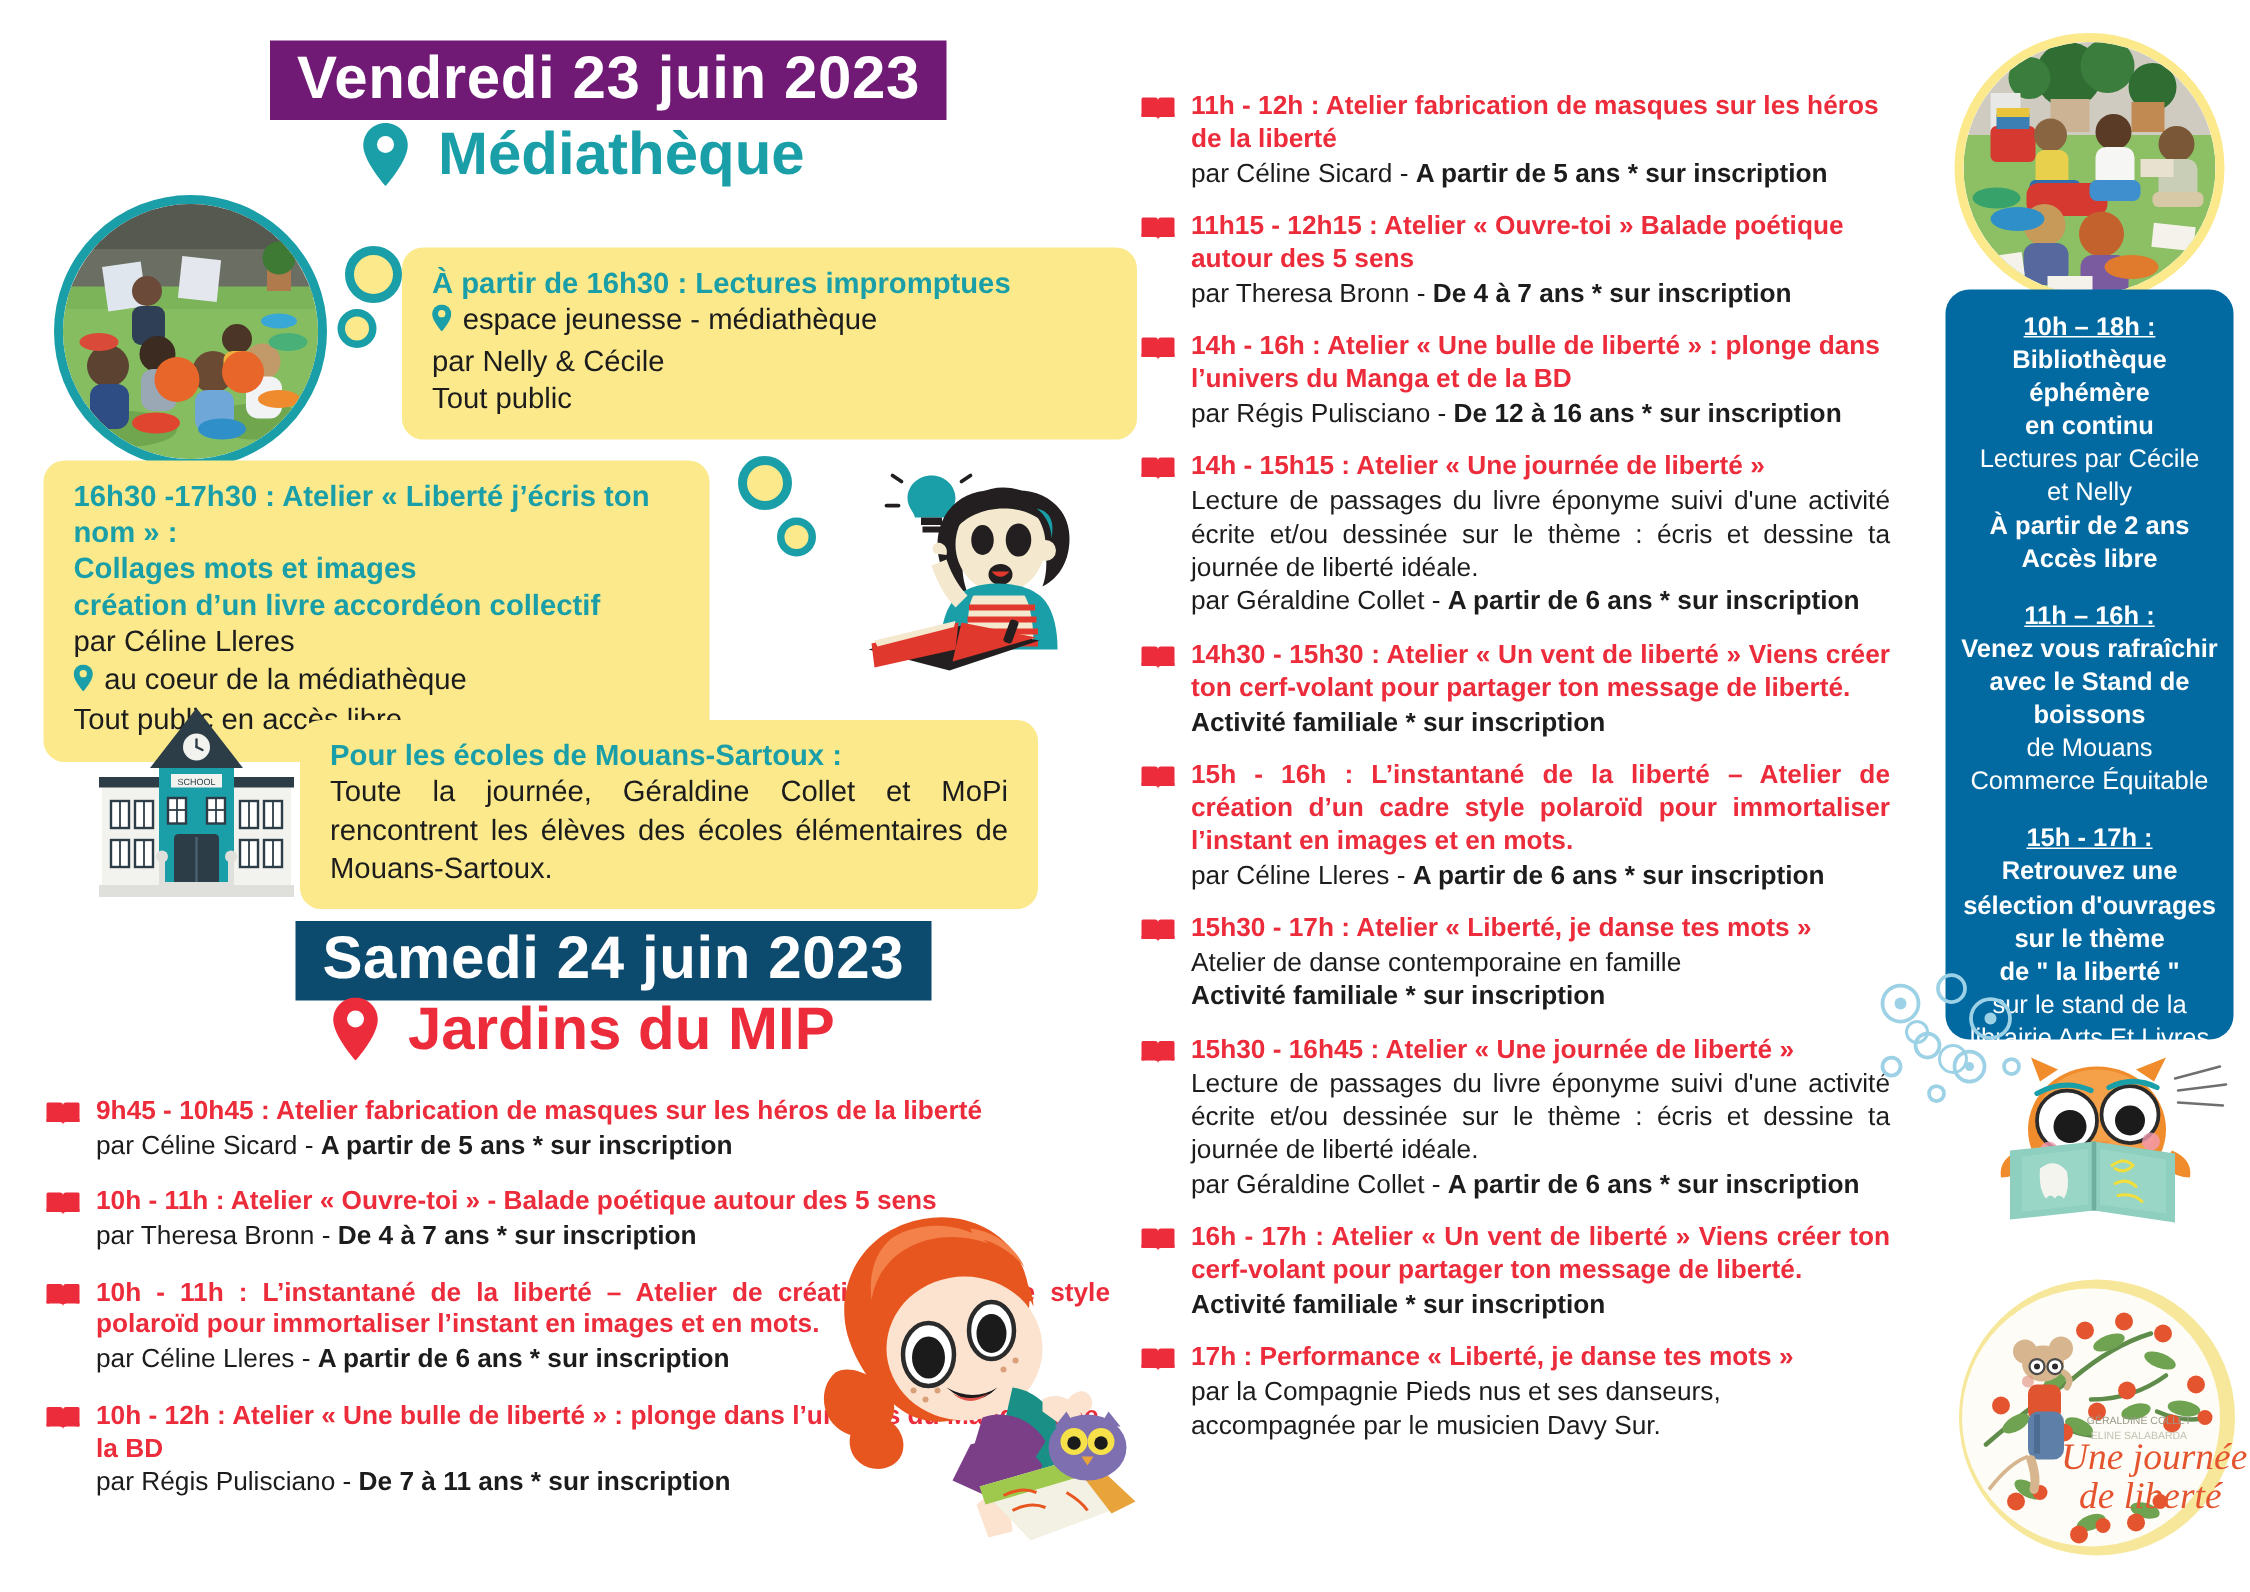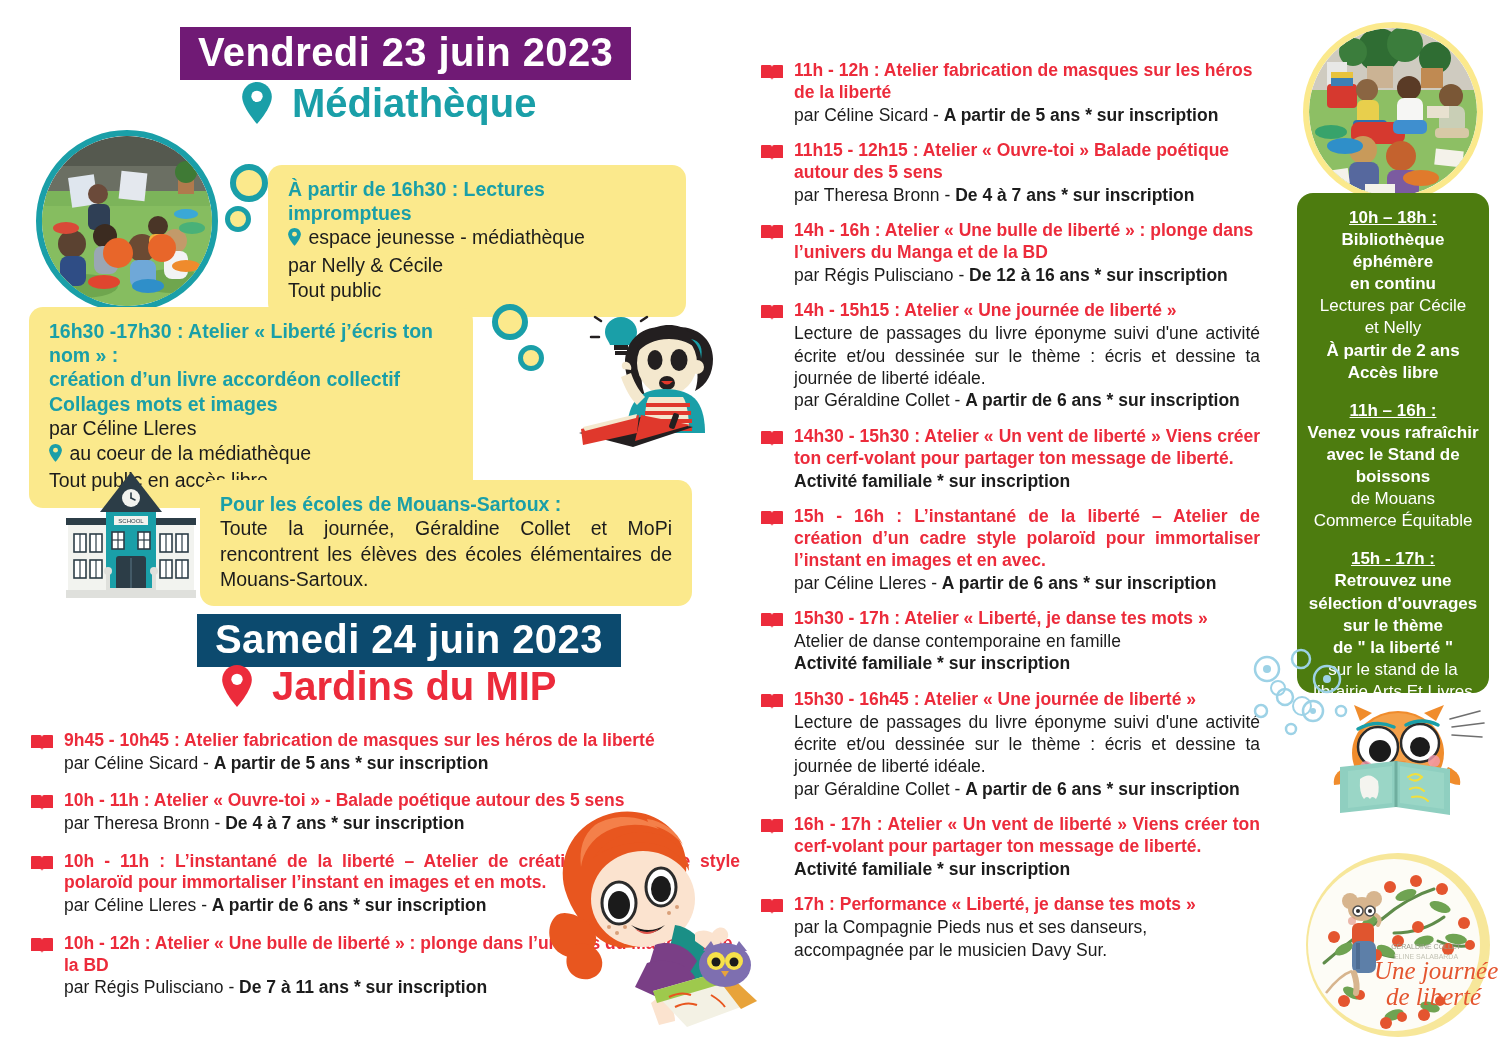--- a/index.html
+++ b/index.html
@@ -60,21 +60,21 @@
   .ev .sub { color: #1c1c1c; font-size: 17.5px; line-height: 1.28; }
   .ev .sub.just { text-align: justify; }
   .ev .sub b { font-weight: bold; }
   .ev .famil { font-weight: bold; font-size: 17.5px; color:#1c1c1c; line-height:1.28; }
 
   .col-left-ev .head, .col-left-ev .sub { font-size: 17.5px; }
 
   
   #redpanel {
     position: absolute;
-    background: #4d7c0f;
+    background: #0369a1;
     border-radius: 16px;
     color: #fff;
     text-align: center;
     padding: 14px 10px 16px 10px;
   }
   #redpanel .hdr { font-weight: bold; font-size: 17px; text-decoration: underline; line-height:1.3; }
   #redpanel .bold { font-weight: bold; font-size: 17px; line-height: 1.3; }
   #redpanel .norm { font-weight: normal; font-size: 17px; line-height: 1.3; }
   #redpanel .gap { height: 16px; }
 
@@ -149,38 +149,38 @@
 
         <rect x="136" y="42" width="16" height="16" fill="#b07a4d"></rect>
           <circle cx="144" cy="36" r="11" fill="#3f7a35"></circle>
       </g>
     </svg>
   </div>
 
   <div class="ring" style="left:230px; top:164px; width:38px; height:38px; border:6px solid #1a9fa8; background:#fbe98c;"></div>
   <div class="ring" style="left:225px; top:206px; width:26px; height:26px; border:5px solid #1a9fa8; background:#fbe98c;"></div>
 
-  <div class="ybox" style="position:absolute; left:268px; top:165px; width:418px;">
+  <div class="ybox" style="position:absolute; left:268px; top:165px; width:490px;">
     <div class="title teal">À partir de 16h30 : Lectures impromptues</div>
     <div class="line">
       <span class="pin-sm">
         <svg width="13" height="18" viewBox="0 0 24 34" style="display:inline-block">
             <path d="M12 0C5.4 0 0 5.4 0 12c0 8.8 12 22 12 22s12-13.2 12-22C24 5.4 18.6 0 12 0z" fill="#1a9fa8"></path>
             <circle cx="12" cy="11.6" r="4.6" fill="#fbe98c"></circle>
           </svg>
       </span><span>espace jeunesse - médiathèque</span>
     </div>
     <div class="line">par Nelly &amp; Cécile</div>
     <div class="line">Tout public</div>
   </div>
 
   <div class="ybox" style="position:absolute; left:29px; top:307px; width:444px;">
     <div class="title teal">16h30 -17h30 : Atelier « Liberté j’écris ton nom » :</div>
+    <div class="title teal">Collages mots et images</div>
     <div class="title teal">création d’un livre accordéon collectif</div>
-    <div class="title teal">Collages mots et images</div>
     <div class="line">par Céline Lleres</div>
     <div class="line">
       <span class="pin-sm">
         <svg width="13" height="18" viewBox="0 0 24 34" style="display:inline-block">
             <path d="M12 0C5.4 0 0 5.4 0 12c0 8.8 12 22 12 22s12-13.2 12-22C24 5.4 18.6 0 12 0z" fill="#1a9fa8"></path>
             <circle cx="12" cy="11.6" r="4.6" fill="#fbe98c"></circle>
           </svg>
       </span><span>au coeur de la médiathèque</span>
     </div>
     <div class="line">Tout public en accès libre</div>
@@ -515,21 +515,21 @@
       <div style="height:14px"></div>
       <div class="ev">
         <span class="bookico"><svg width="24" height="21" viewBox="0 0 24 21">
             <path d="M2 2 h8 q2 0 2 2 v13 q0-2-2-2 H2 q-1 0-1-1 V3 q0-1 1-1z" fill="#ec2b3b"></path>
             <path d="M22 2 h-8 q-2 0-2 2 v13 q0-2 2-2 h8 q1 0 1-1 V3 q0-1-1-1z" fill="#ec2b3b"></path>
             <path d="M3 14 h7 v5 h-7z" fill="#ffffff"></path>
             <path d="M14 14 h7 v5 h-7z" fill="#ffffff"></path>
             <path d="M1 13 h10 v2 H1z M13 13 h10 v2 H13z" fill="#ec2b3b"></path>
           </svg></span>
         <div class="body">
-          <div class="head just">15h - 16h : L’instantané de la liberté – Atelier de création d’un cadre style polaroïd pour immortaliser l’instant en images et en avec.</div>
+          <div class="head just">15h - 16h : L’instantané de la liberté – Atelier de création d’un cadre style polaroïd pour immortaliser l’instant en images et en mots.</div>
           <div class="sub">par Céline Lleres -  <b>A partir de 6 ans * sur inscription</b></div>
         </div>
       </div>
       <div style="height:14px"></div>
       <div class="ev">
         <span class="bookico"><svg width="24" height="21" viewBox="0 0 24 21">
             <path d="M2 2 h8 q2 0 2 2 v13 q0-2-2-2 H2 q-1 0-1-1 V3 q0-1 1-1z" fill="#ec2b3b"></path>
             <path d="M22 2 h-8 q-2 0-2 2 v13 q0-2 2-2 h8 q1 0 1-1 V3 q0-1-1-1z" fill="#ec2b3b"></path>
             <path d="M3 14 h7 v5 h-7z" fill="#ffffff"></path>
             <path d="M14 14 h7 v5 h-7z" fill="#ffffff"></path>

